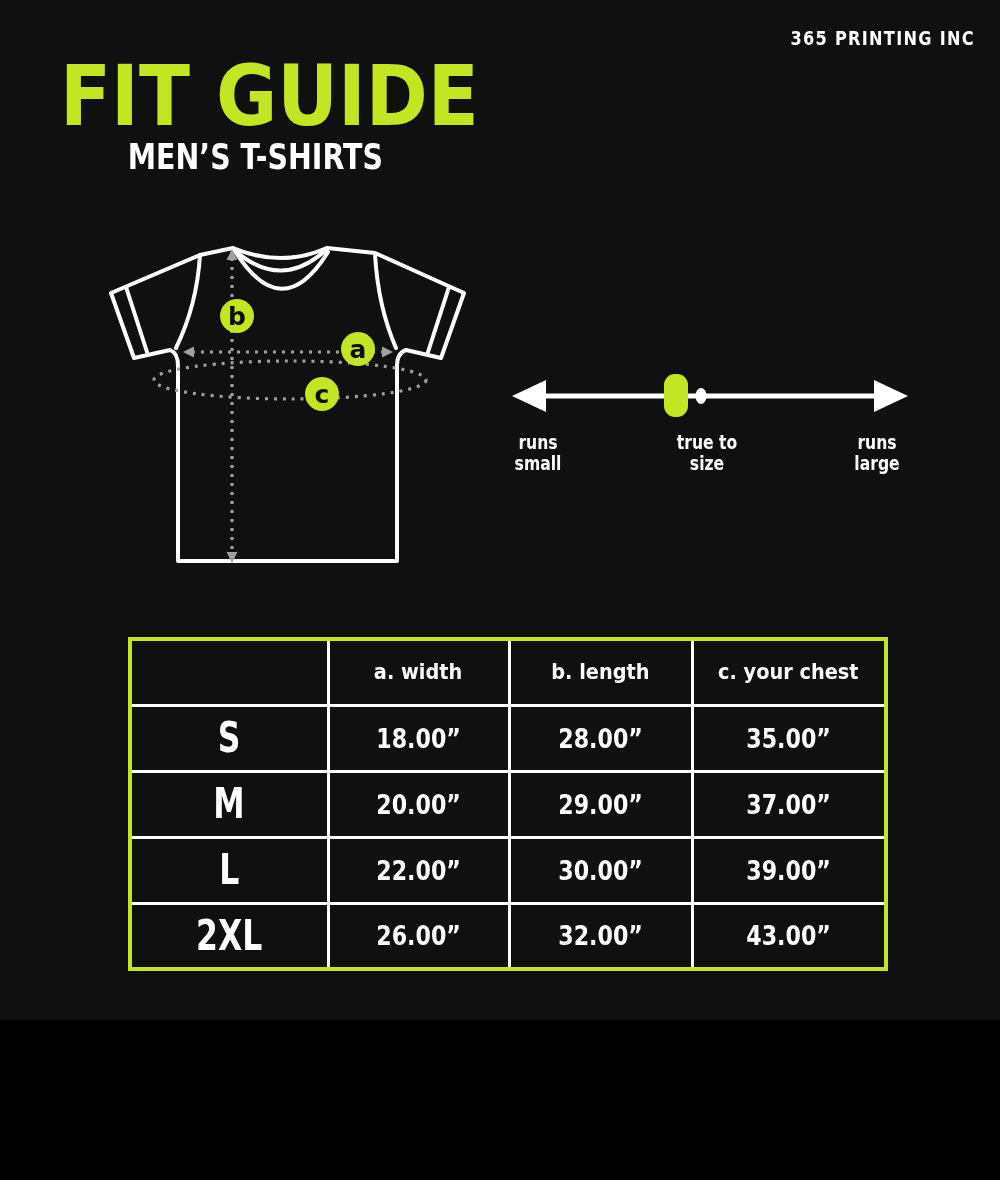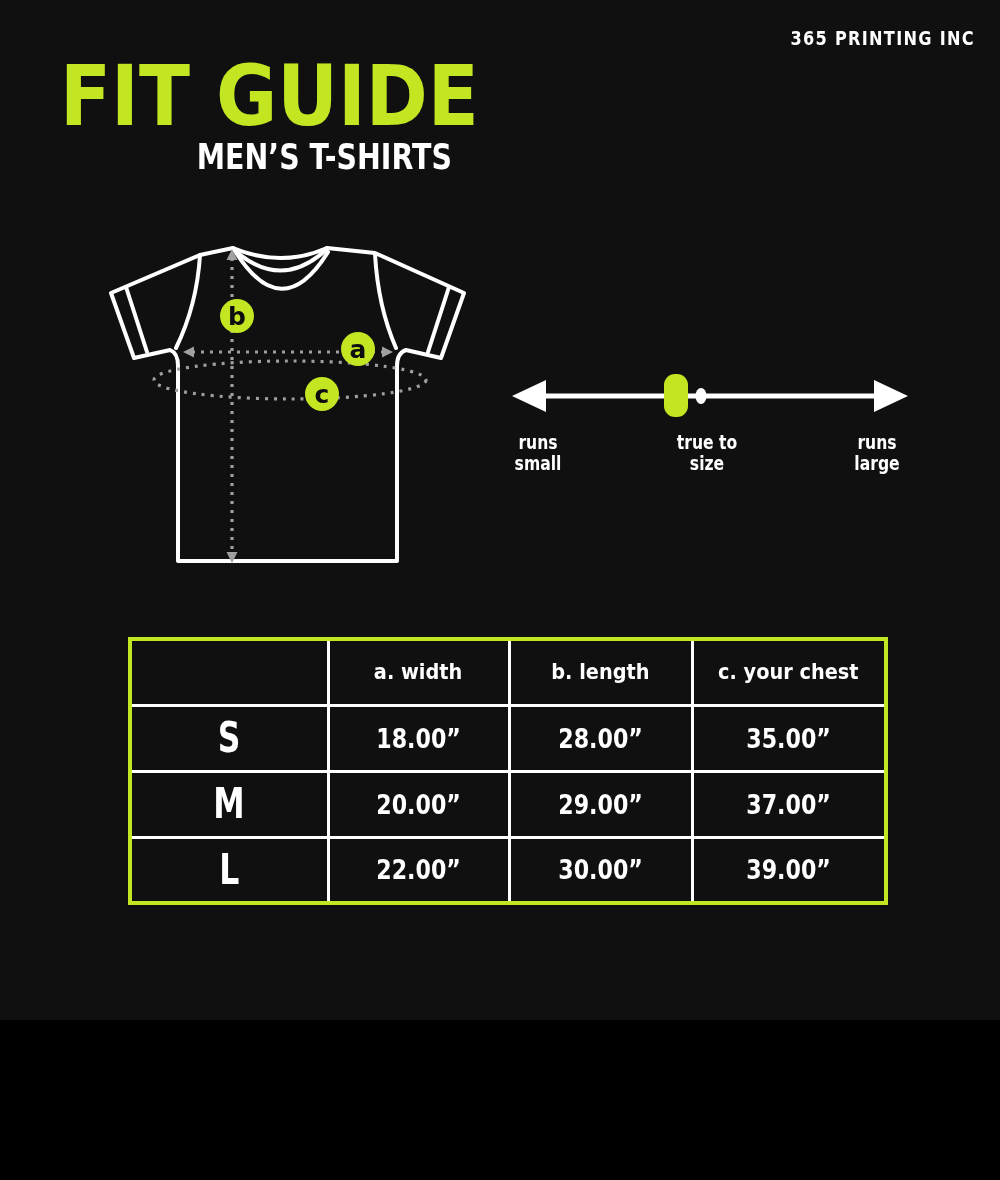--- a/index.html
+++ b/index.html
@@ -11,21 +11,21 @@
     text-decoration:underline;
   }
   .brand{
     position:absolute;top:27px;right:25px;font-size:19px;letter-spacing:1.5px;
     transform:scaleX(0.85);transform-origin:100% 50%;white-space:nowrap;color:#fff;
   }
   .title{
     position:absolute;left:60px;top:54px;font-size:84px;line-height:1;
     color:var(--accent);transform:scaleX(0.89);transform-origin:0 0;white-space:nowrap;
   }
-  .subtitle-row{position:absolute;left:75px;top:139px;width:377px;text-align:right;}
+  .subtitle-row{position:absolute;left:60px;top:139px;width:377px;}
   .subtitle{
     display:inline-block;font-size:36px;line-height:1;transform:scaleX(0.79);
     transform-origin:100% 50%;white-space:nowrap;color:#fff;
   }
   .shirt-svg{position:absolute;left:95px;top:235px;width:380px;height:340px;}
   .scale-svg{position:absolute;left:505px;top:368px;width:410px;height:56px;}
 
   .shirt-line{fill:none;stroke:#fff;stroke-width:4;stroke-linejoin:round;stroke-linecap:round;}
   .measure{fill:none;stroke:var(--measure);stroke-width:3.2;stroke-dasharray:3 6;}
   .measure-arrow{fill:var(--measure);}
@@ -150,17 +150,23 @@
         <td class="v-cell"><span>20.00”</span></td>
         <td class="v-cell"><span>29.00”</span></td>
         <td class="v-cell"><span>37.00”</span></td>
       </tr>
       <tr>
         <th class="s-cell"><span>L</span></th>
         <td class="v-cell"><span>22.00”</span></td>
         <td class="v-cell"><span>30.00”</span></td>
         <td class="v-cell"><span>39.00”</span></td>
       </tr>
+      <tr>
+        <th class="s-cell"><span>2XL</span></th>
+        <td class="v-cell"><span>26.00”</span></td>
+        <td class="v-cell"><span>32.00”</span></td>
+        <td class="v-cell"><span>43.00”</span></td>
+      </tr>
     </tbody>
   </table>
 
 
 </div>
 
 </body></html>

